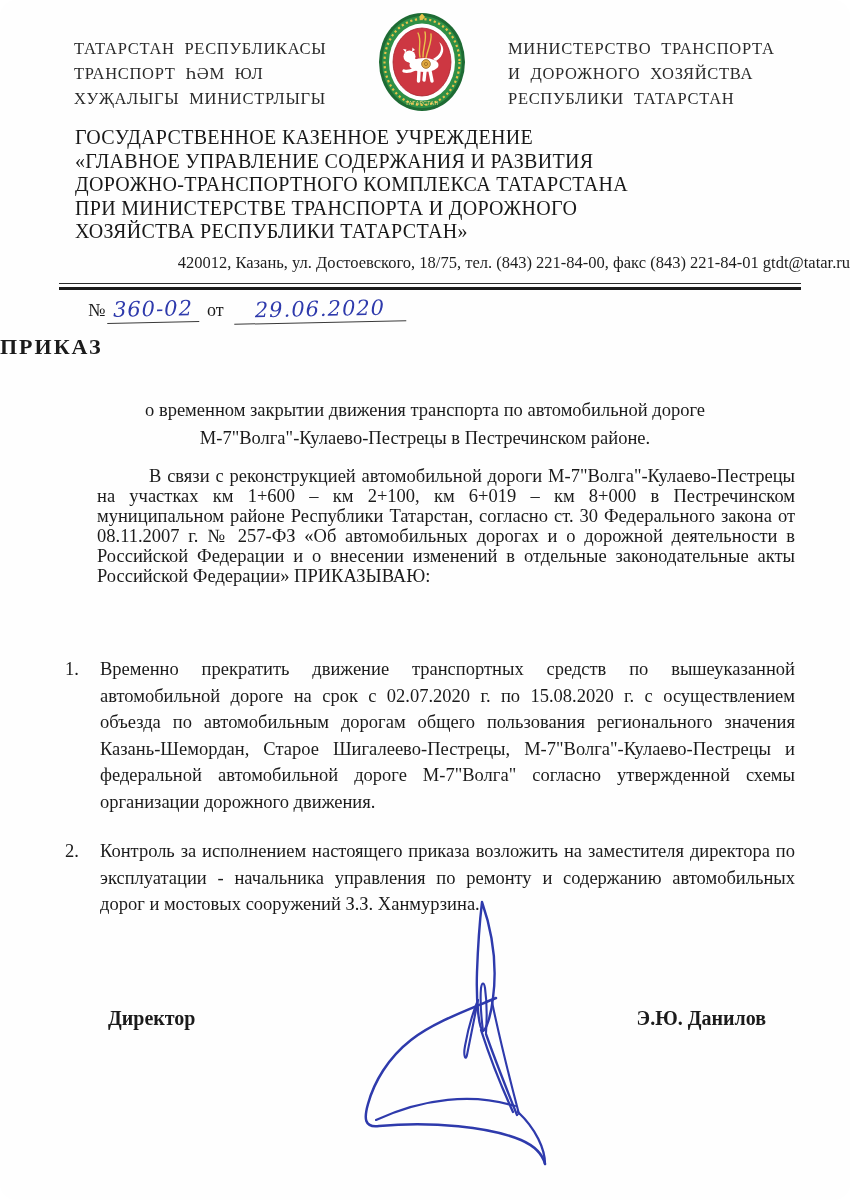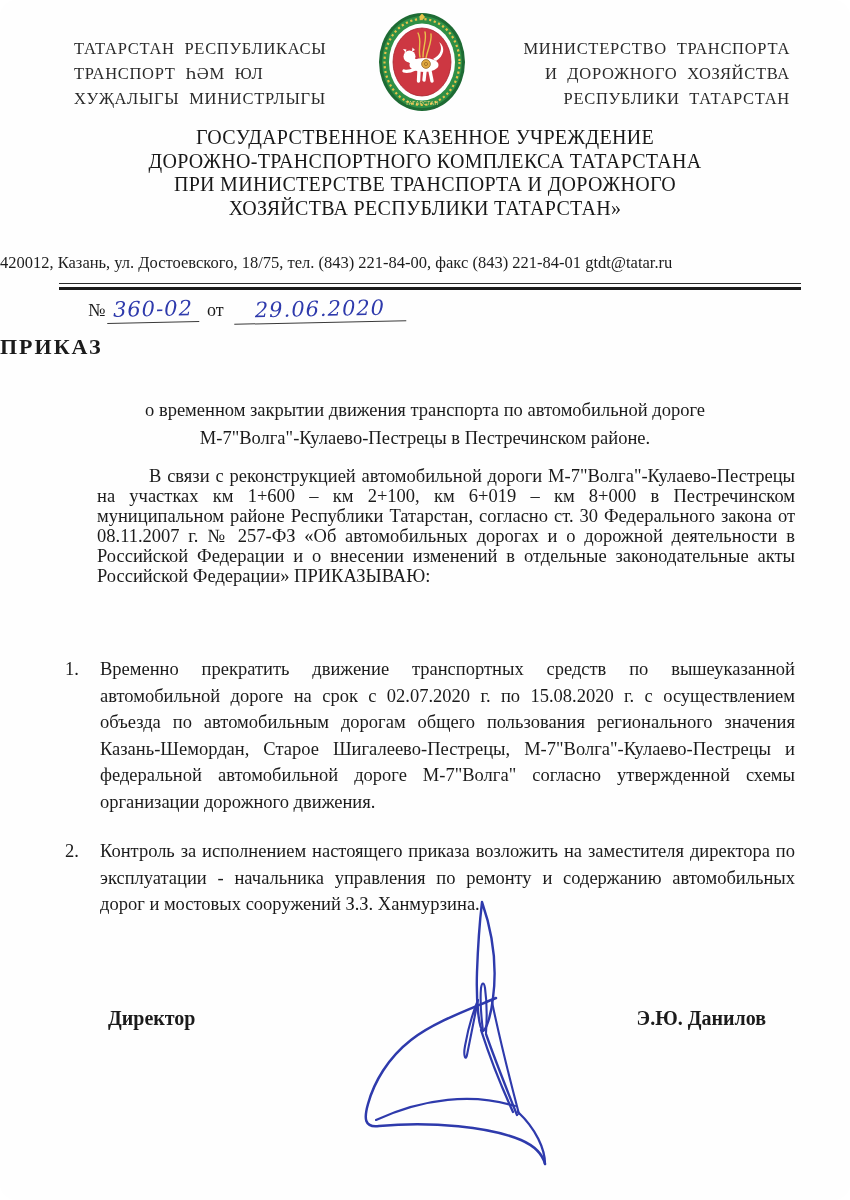--- a/index.html
+++ b/index.html
@@ -10,29 +10,29 @@
     color:#1b1b1b;
     border-radius:16px;
   }
 
   
   .header { position:absolute; top:12px; left:62px; width:728px;
             display:flex; justify-content:space-between; align-items:flex-start; }
   .header-side { margin-top:24px; font-size:16.5px; line-height:25px;
                  letter-spacing:0.7px; word-spacing:5px; color:#2a2a2a; }
   .header-left  { width:262px; text-align:left;  margin-left:12px; }
-  .header-right { width:282px; text-align:right; }
+  .header-right { width:282px; }
   .emblem { width:88px; height:100px; flex:none; }
 
   
   .institution { position:absolute; top:126px; left:75px; width:700px;
-                 text-align:center; font-size:20px; line-height:23.5px;
+                 font-size:20px; line-height:23.5px;
                  letter-spacing:0.3px; color:#181818; }
   .contact { position:absolute; top:253px; left:0; width:850px;
-             text-align:left; font-size:16.5px; color:#1d1d1d; }
+             text-align:right; font-size:16.5px; color:#1d1d1d; }
 
   
   .rule { position:absolute; top:283px; left:59px; width:742px; height:3px;
           border-top:1.5px solid #2b2b2b; border-bottom:3.5px solid #1c1c1c; }
 
   
   .reference { position:absolute; top:297px; left:88px;
                display:flex; align-items:flex-end; font-size:18px; }
   .ref-label { padding-bottom:2px; }
   .hand { font-family:"DejaVu Serif",serif; font-style:italic;
@@ -107,20 +107,21 @@
 
     <div class="header-side header-right">
       <div>МИНИСТЕРСТВО ТРАНСПОРТА</div>
       <div>И ДОРОЖНОГО ХОЗЯЙСТВА</div>
       <div>РЕСПУБЛИКИ ТАТАРСТАН</div>
     </div>
   </div>
 
   <div class="institution">
     <div>ГОСУДАРСТВЕННОЕ КАЗЕННОЕ УЧРЕЖДЕНИЕ</div>
+    <div>«ГЛАВНОЕ УПРАВЛЕНИЕ СОДЕРЖАНИЯ И РАЗВИТИЯ</div>
     <div>ДОРОЖНО-ТРАНСПОРТНОГО КОМПЛЕКСА ТАТАРСТАНА</div>
     <div>ПРИ МИНИСТЕРСТВЕ ТРАНСПОРТА И ДОРОЖНОГО</div>
     <div>ХОЗЯЙСТВА РЕСПУБЛИКИ ТАТАРСТАН»</div>
   </div>
 
   <div class="contact">420012, Казань, ул. Достоевского, 18/75, тел. (843) 221-84-00, факс (843) 221-84-01 gtdt@tatar.ru</div>
 
   <div class="rule"></div>
 
   <div class="reference">

